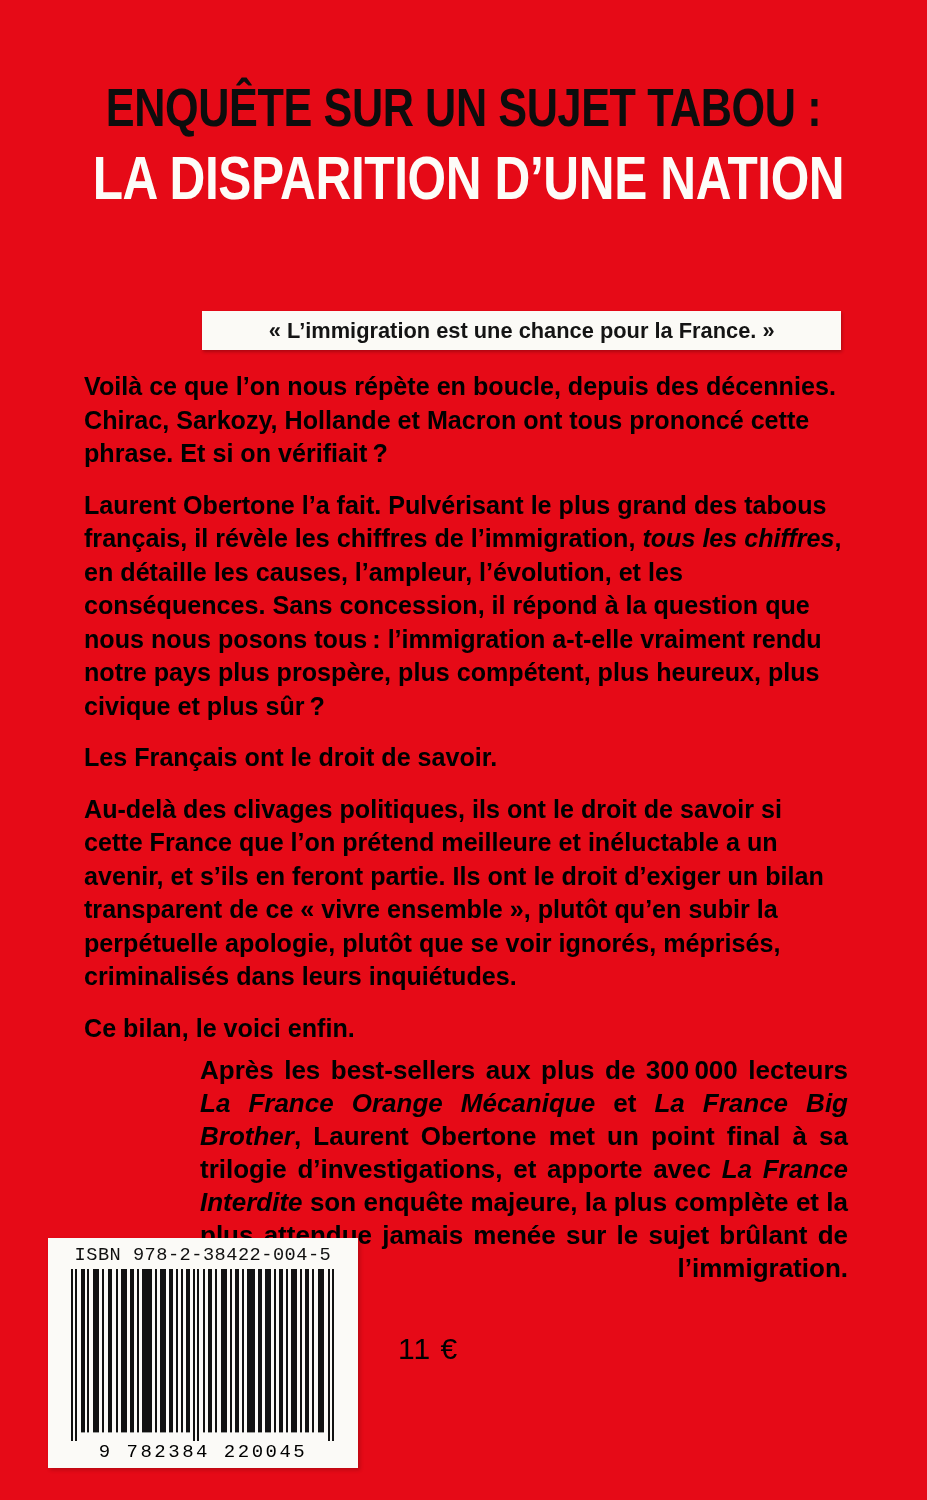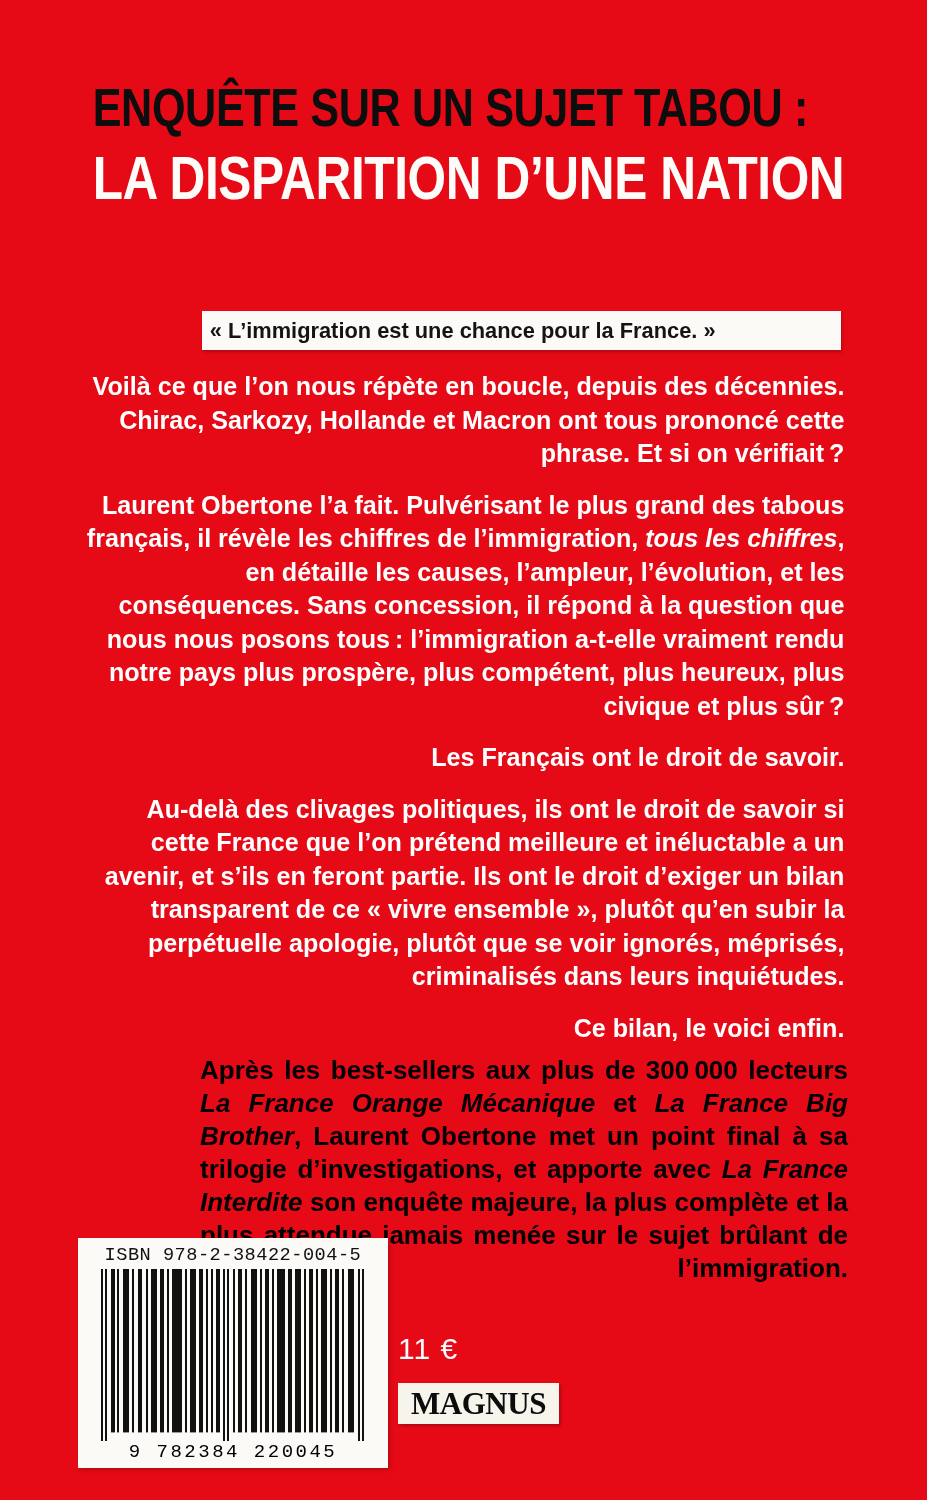--- a/index.html
+++ b/index.html
@@ -20,20 +20,21 @@
     inset: 0;
     background: #e60a17;
   }
 
   
   .headline {
     position: absolute;
     left: 0;
     top: 74px;
     width: 927px;
+    text-align: center;
   }
   .headline-line {
     font-family: "Liberation Sans Narrow", "Liberation Sans", sans-serif;
     font-weight: bold;
     font-size: 55px;
     line-height: 66px;
     letter-spacing: -0.5px;
     transform: scaleX(0.80);
     transform-origin: center center;
     white-space: nowrap;
@@ -53,43 +54,44 @@
   .quote-band {
     position: absolute;
     left: 202px;
     top: 311px;
     width: 639px;
     height: 39px;
     background: #fbfaf6;
     box-shadow: 1px 2px 3px rgba(0,0,0,0.25);
     display: flex;
     align-items: center;
+    justify-content: center;
   }
   .quote-text {
     font-family: "Liberation Sans Narrow", "Liberation Sans", sans-serif;
     font-weight: bold;
     font-size: 22.5px;
     color: #141414;
     letter-spacing: 0px;
     white-space: nowrap;
     transform: scaleX(0.97);
   }
 
   
   .body-copy {
     position: absolute;
     left: 84px;
     top: 370px;
     width: 772px;
-    color: #ffffff;
+    color: #000000;
     font-family: "Liberation Sans Narrow", "Liberation Sans", sans-serif;
     font-weight: bold;
     font-size: 25.5px;
     line-height: 33.5px;
-    text-align: right;
+    text-align: left;
   }
   .body-copy p {
     margin: 0 0 18px 0;
     transform: scaleX(0.985);
     transform-origin: left center;
   }
   .body-copy em {
     font-style: italic;
   }
 
@@ -121,21 +123,20 @@
     top: 1238px;
     width: 310px;
     height: 230px;
     background: #fbfaf7;
     box-shadow: 2px 2px 4px rgba(0,0,0,0.2);
     box-sizing: border-box;
     padding: 6px 10px 6px 10px;
     display: flex;
     flex-direction: column;
     align-items: center;
-    margin-left: 30px;
   }
   .isbn-text {
     font-family: "Liberation Mono", "DejaVu Sans Mono", monospace;
     font-size: 19px;
     letter-spacing: 0.5px;
     color: #111;
     white-space: nowrap;
     line-height: 22px;
     transform: scaleX(0.98);
   }
@@ -153,21 +154,21 @@
     white-space: nowrap;
     line-height: 20px;
     margin-top: 1px;
   }
 
   
   .price {
     position: absolute;
     left: 398px;
     top: 1332px;
-    color: #ffffff;
+    color: #000000;
     font-family: "Liberation Sans Narrow", "Liberation Sans", sans-serif;
     font-weight: normal;
     font-size: 30px;
     letter-spacing: 1px;
   }
   .publisher-box {
     position: absolute;
     left: 398px;
     top: 1383px;
     width: 161px;
@@ -258,17 +259,14 @@
         <rect x="247" y="0" width="6" height="152"></rect>
         <rect x="257" y="0" width="2" height="160"></rect>
         <rect x="261" y="0" width="2" height="160"></rect>
       </g>
     </svg>
     <div class="ean-text">9 782384 220045</div>
   </div>
 
   <div class="price">11 €</div>
 
-  <div class="publisher-box">
-    <span class="publisher-name">MAGNUS</span>
-  </div>
 
 </div>
 
 </body></html>

